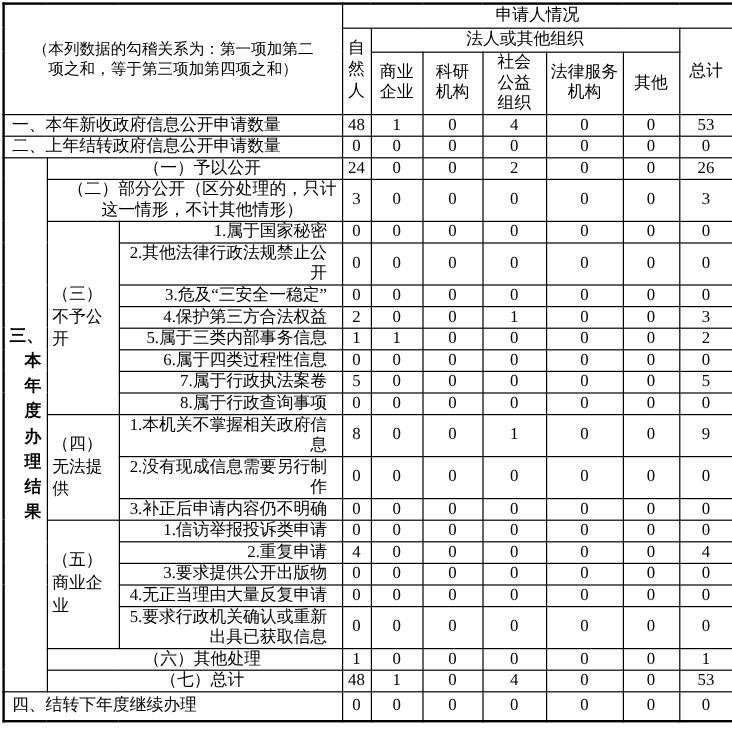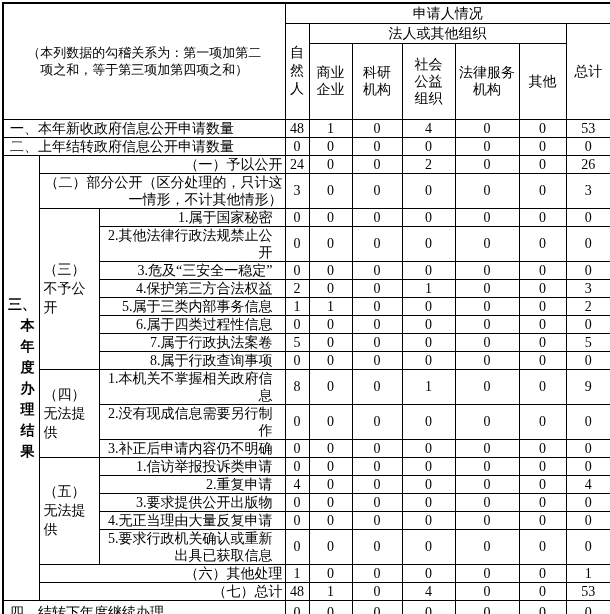--- a/index.html
+++ b/index.html
@@ -27,29 +27,29 @@
   tr.h3 { height: 52px; }
   tr.tall { height: 25px; }
   th { text-align: center; }
   .note {
     font-size: 13px;
     line-height: 17px;
     text-align: center;
     padding: 0 20px;
   }
   .label { text-align: left; padding: 0 6px; }
-  .sec   { text-align: right; padding: 0 2px 0 1px; }
+  .sec   { text-align: center; padding: 0 2px 0 15px; }
   .sub   { text-align: right; padding: 0 12px 0 3px; }
   .secb  { text-align: left; padding: 4px 4px; line-height: 19px; }
   .verta { text-align: right; padding: 0 4px; line-height: 21px; font-weight: bold; }
   .vcol  { padding: 0 1px; line-height: 18px; }
   .num   { text-align: center; }
   .h-business { padding: 0 2px; }
   .h-research { padding: 0 10px; }
-  .h-social   { padding: 12px 11px; }
+  .h-social   { padding: 0 11px; }
   .h-legal    { padding: 0 0; }
 </style>
 </head>
 <body>
 
 <table>
   <colgroup>
     <col style="width:36px">
       <col style="width:60px">
       <col style="width:186px">
@@ -231,21 +231,21 @@
   <td class="num">0</td>
         <td class="num">0</td>
         <td class="num">0</td>
         <td class="num">0</td>
         <td class="num">0</td>
         <td class="num">0</td>
         <td class="num">0</td>
       </tr>
 
   <tr>
-    <td class="secb" rowspan="5">（五）无法提供</td>
+    <td class="secb" rowspan="5">（五）商业企业</td>
     <td class="sub">1.信访举报投诉类申请</td>
   <td class="num">0</td>
         <td class="num">0</td>
         <td class="num">0</td>
         <td class="num">0</td>
         <td class="num">0</td>
         <td class="num">0</td>
         <td class="num">0</td>
       </tr>
   <tr>

